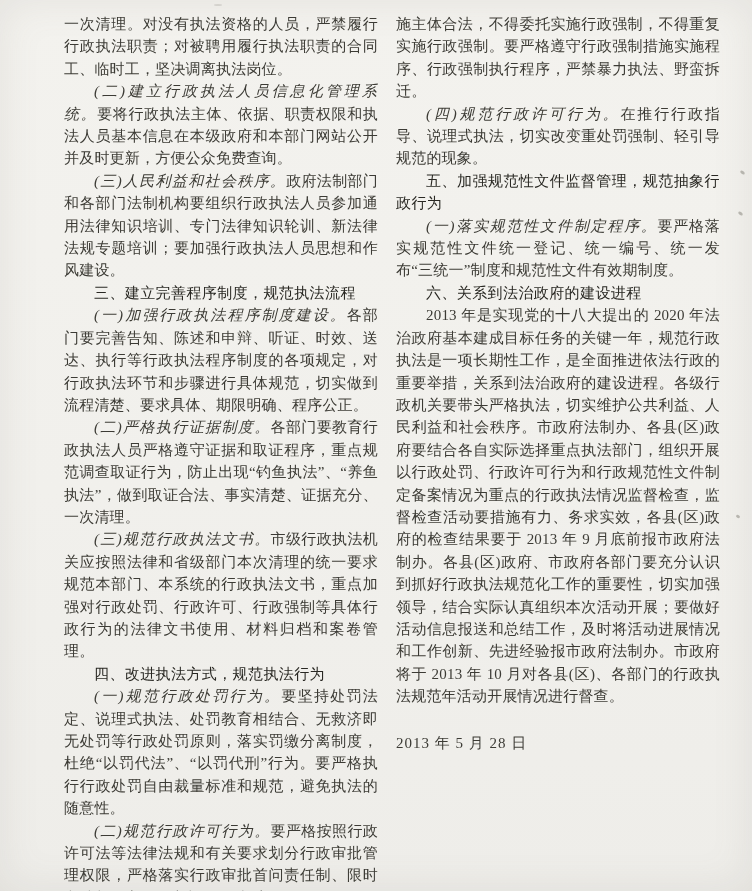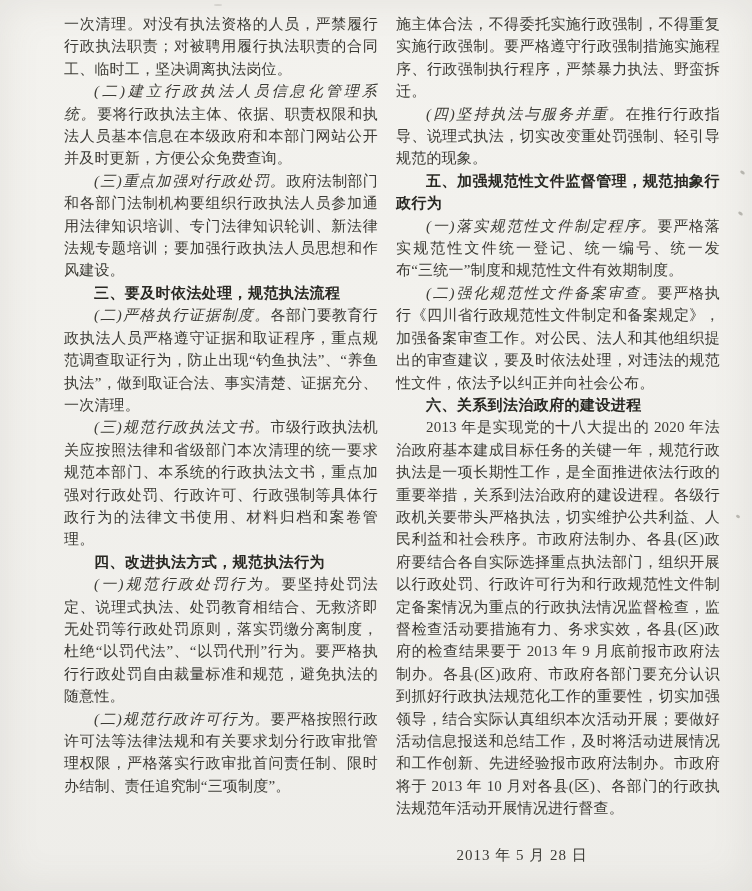--- a/index.html
+++ b/index.html
@@ -27,41 +27,41 @@
     letter-spacing: 0.2px;
   }
   .col-left  { left: 64px;  width: 314px; }
   .col-right { left: 396px; width: 324px; }
   .para {
     margin: 0;
     text-indent: 2em;
   }
   .para.cont { text-indent: 0; }
   .para.heading {
-    font-weight: bold;
+    font-weight: normal;
     color: #292823;
     font-family: "Liberation Sans", "DejaVu Sans", sans-serif;
     letter-spacing: 0.4px;
   }
   .lead {
     font-style: italic;
     letter-spacing: 1.2px;
   }
   .sign-block { margin-top: 24px; }
   .sign-office {
     margin: 0;
     text-indent: 0;
     text-align: right;
     padding-right: 56px;
     letter-spacing: 1.5px;
   }
   .sign-date {
     margin: 4px 0 8px 0;
     text-indent: 0;
-    text-align: center;
+    text-align: left;
     padding-right: 72px;
     letter-spacing: 1px;
   }
   .artifact {
     position: absolute;
     background: #8a887f;
     border-radius: 50%;
     opacity: 0.55;
   }
   .a1 { left: 740px; top: 171px; width: 5px; height: 3px; transform: rotate(35deg); }
@@ -70,36 +70,36 @@
   .a4 { left: 214px; top: 4px;  width: 8px; height: 2px; opacity: 0.25; }
 </style>
 </head>
 <body>
 
 <div class="page">
 
   <div class="col col-left">
     <p class="para cont">一次清理。对没有执法资格的人员，严禁履行行政执法职责；对被聘用履行执法职责的合同工、临时工，坚决调离执法岗位。</p>
     <p class="para item"><span class="lead">(二)建立行政执法人员信息化管理系统。</span><span>要将行政执法主体、依据、职责权限和执法人员基本信息在本级政府和本部门网站公开并及时更新，方便公众免费查询。</span></p>
-    <p class="para item"><span class="lead">(三)重点加强对行政处罚。</span><span>政府法制部门和各部门法制机构要组织行政执法人员参加通用法律知识培训、专门法律知识轮训、新法律法规专题培训；要加强行政执法人员思想和作风建设。</span></p>
-    <p class="para heading">三、要及时依法处理，规范执法流程</p>
+    <p class="para item"><span class="lead">(三)人民利益和社会秩序。</span><span>政府法制部门和各部门法制机构要组织行政执法人员参加通用法律知识培训、专门法律知识轮训、新法律法规专题培训；要加强行政执法人员思想和作风建设。</span></p>
+    <p class="para heading">三、建立完善程序制度，规范执法流程</p>
+    <p class="para item"><span class="lead">(一)加强行政执法程序制度建设。</span><span>各部门要完善告知、陈述和申辩、听证、时效、送达、执行等行政执法程序制度的各项规定，对行政执法环节和步骤进行具体规范，切实做到流程清楚、要求具体、期限明确、程序公正。</span></p>
     <p class="para item"><span class="lead">(二)严格执行证据制度。</span><span>各部门要教育行政执法人员严格遵守证据和取证程序，重点规范调查取证行为，防止出现“钓鱼执法”、“养鱼执法”，做到取证合法、事实清楚、证据充分、一次清理。</span></p>
     <p class="para item"><span class="lead">(三)规范行政执法文书。</span><span>市级行政执法机关应按照法律和省级部门本次清理的统一要求规范本部门、本系统的行政执法文书，重点加强对行政处罚、行政许可、行政强制等具体行政行为的法律文书使用、材料归档和案卷管理。</span></p>
     <p class="para heading">四、改进执法方式，规范执法行为</p>
     <p class="para item"><span class="lead">(一)规范行政处罚行为。</span><span>要坚持处罚法定、说理式执法、处罚教育相结合、无救济即无处罚等行政处罚原则，落实罚缴分离制度，杜绝“以罚代法”、“以罚代刑”行为。要严格执行行政处罚自由裁量标准和规范，避免执法的随意性。</span></p>
     <p class="para item"><span class="lead">(二)规范行政许可行为。</span><span>要严格按照行政许可法等法律法规和有关要求划分行政审批管理权限，严格落实行政审批首问责任制、限时办结制、责任追究制“三项制度”。</span></p>
 
   </div>
 
   <div class="col col-right">
     <p class="para cont">施主体合法，不得委托实施行政强制，不得重复实施行政强制。要严格遵守行政强制措施实施程序、行政强制执行程序，严禁暴力执法、野蛮拆迁。</p>
-    <p class="para item"><span class="lead">(四)坚持执法与服务并重。</span><span>在推行行政指导、说理式执法，切实改变重处罚强制、轻引导规范的现象。</span></p>
+    <p class="para item"><span class="lead">(四)规范行政许可行为。</span><span>在推行行政指导、说理式执法，切实改变重处罚强制、轻引导规范的现象。</span></p>
     <p class="para heading">五、加强规范性文件监督管理，规范抽象行政行为</p>
     <p class="para item"><span class="lead">(一)落实规范性文件制定程序。</span><span>要严格落实规范性文件统一登记、统一编号、统一发布“三统一”制度和规范性文件有效期制度。</span></p>
-    <p class="para item"><span class="lead">(二)强化规范性文件备案审查。</span><span>要严格执行《四川省行政规范性文件制定和备案规定》，加强备案审查工作。对公民、法人和其他组织提出的审查建议，要及时依法处理，对违法的规范性文件，依法予以纠正并向社会公布。</span></p>
     <p class="para heading">六、关系到法治政府的建设进程</p>
     <p class="para body">2013 年是实现党的十八大提出的 2020 年法治政府基本建成目标任务的关键一年，规范行政执法是一项长期性工作，是全面推进依法行政的重要举措，关系到法治政府的建设进程。各级行政机关要带头严格执法，切实维护公共利益、人民利益和社会秩序。市政府法制办、各县(区)政府要结合各自实际选择重点执法部门，组织开展以行政处罚、行政许可行为和行政规范性文件制定备案情况为重点的行政执法情况监督检查，监督检查活动要措施有力、务求实效，各县(区)政府的检查结果要于 2013 年 9 月底前报市政府法制办。各县(区)政府、市政府各部门要充分认识到抓好行政执法规范化工作的重要性，切实加强领导，结合实际认真组织本次活动开展；要做好活动信息报送和总结工作，及时将活动进展情况和工作创新、先进经验报市政府法制办。市政府将于 2013 年 10 月对各县(区)、各部门的行政执法规范年活动开展情况进行督查。</p>
 
     <div class="sign-block">
       <p class="para sign-date">2013 年 5 月 28 日</p>
     </div>
   </div>
 
   <div class="artifact a1"></div>
   <div class="artifact a2"></div>

